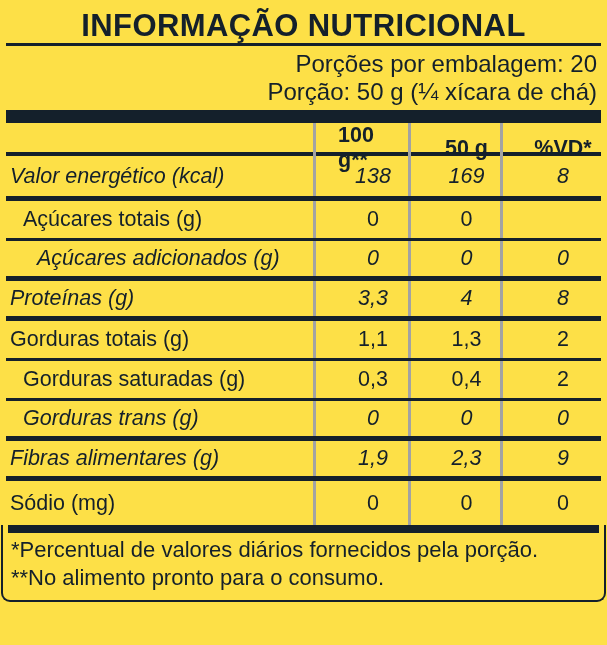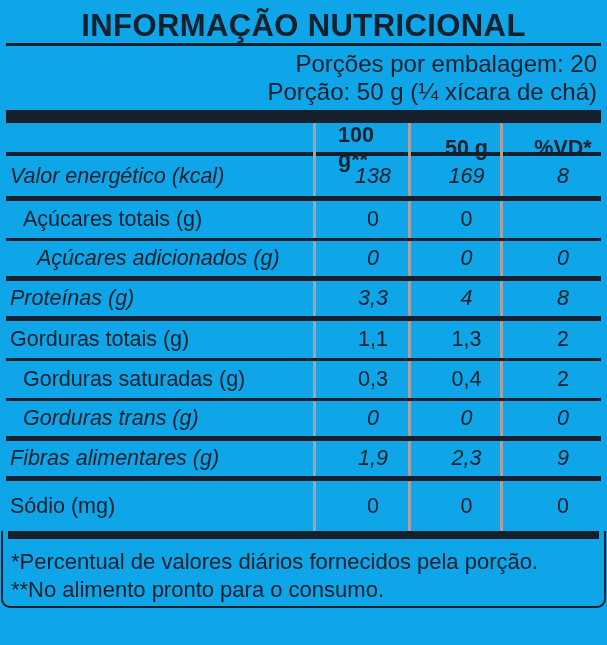--- a/index.html
+++ b/index.html
@@ -1,20 +1,20 @@
 <!DOCTYPE html>
 <html><head>
 <meta charset="utf-8">
 <style>
   html, body { margin: 0; padding: 0; background: #ffffff; }
   .label {
     position: relative;
     width: 607px;
     height: 645px;
-    background: #0ea5e9;
+    background: #fde047;
     color: #14202b;
     font-family: "Liberation Sans", sans-serif;
     box-sizing: border-box;
     overflow: hidden;
   }
   .label *, .label *::before, .label *::after { box-sizing: border-box; }
 
   
   .title {
     margin: 0;
@@ -57,37 +57,37 @@
   .trow .cell + .cell { border-left: 3px solid #a3a3a3; justify-content: center; padding-left: 22px; }
   .cell.lbl { padding-left: 4px; }
   .cell.lbl.ind1 { padding-left: 17px; }
   .cell.lbl.ind2 { padding-left: 31px; }
 
   .trow.hdr { height: 33px; border-bottom: 4px solid #14202b; }
   .trow.hdr .cell { font-weight: bold; font-size: 21.5px; }
 
   .trow.body { height: 40px; }
   .trow.h45 { height: 45px; }
-  .trow.h44 { height: 50px; }
+  .trow.h44 { height: 44px; }
   .trow.sep-thin  { border-bottom: 3px solid #14202b; }
   .trow.sep-heavy { border-bottom: 5px solid #14202b; font-style: italic; }
   .trow.sep-none  { border-bottom: none; }
 
   
   .footer-box {
     margin: 0 1px;
     border-left: 2px solid #14202b;
     border-right: 2px solid #14202b;
     border-bottom: 2px solid #14202b;
     border-radius: 0 0 9px 9px;
     height: 77px;
   }
   .bottom-bar { height: 8px; margin: 0 5px; }
   .footnotes {
-    padding: 9px 8px 0 8px;
+    padding: 3px 8px 0 8px;
     font-size: 22px;
     line-height: 28px;
   }
 </style>
 </head>
 <body>
 
 <div class="label">
 
   <h1 class="title">INFORMAÇÃO NUTRICIONAL</h1>

